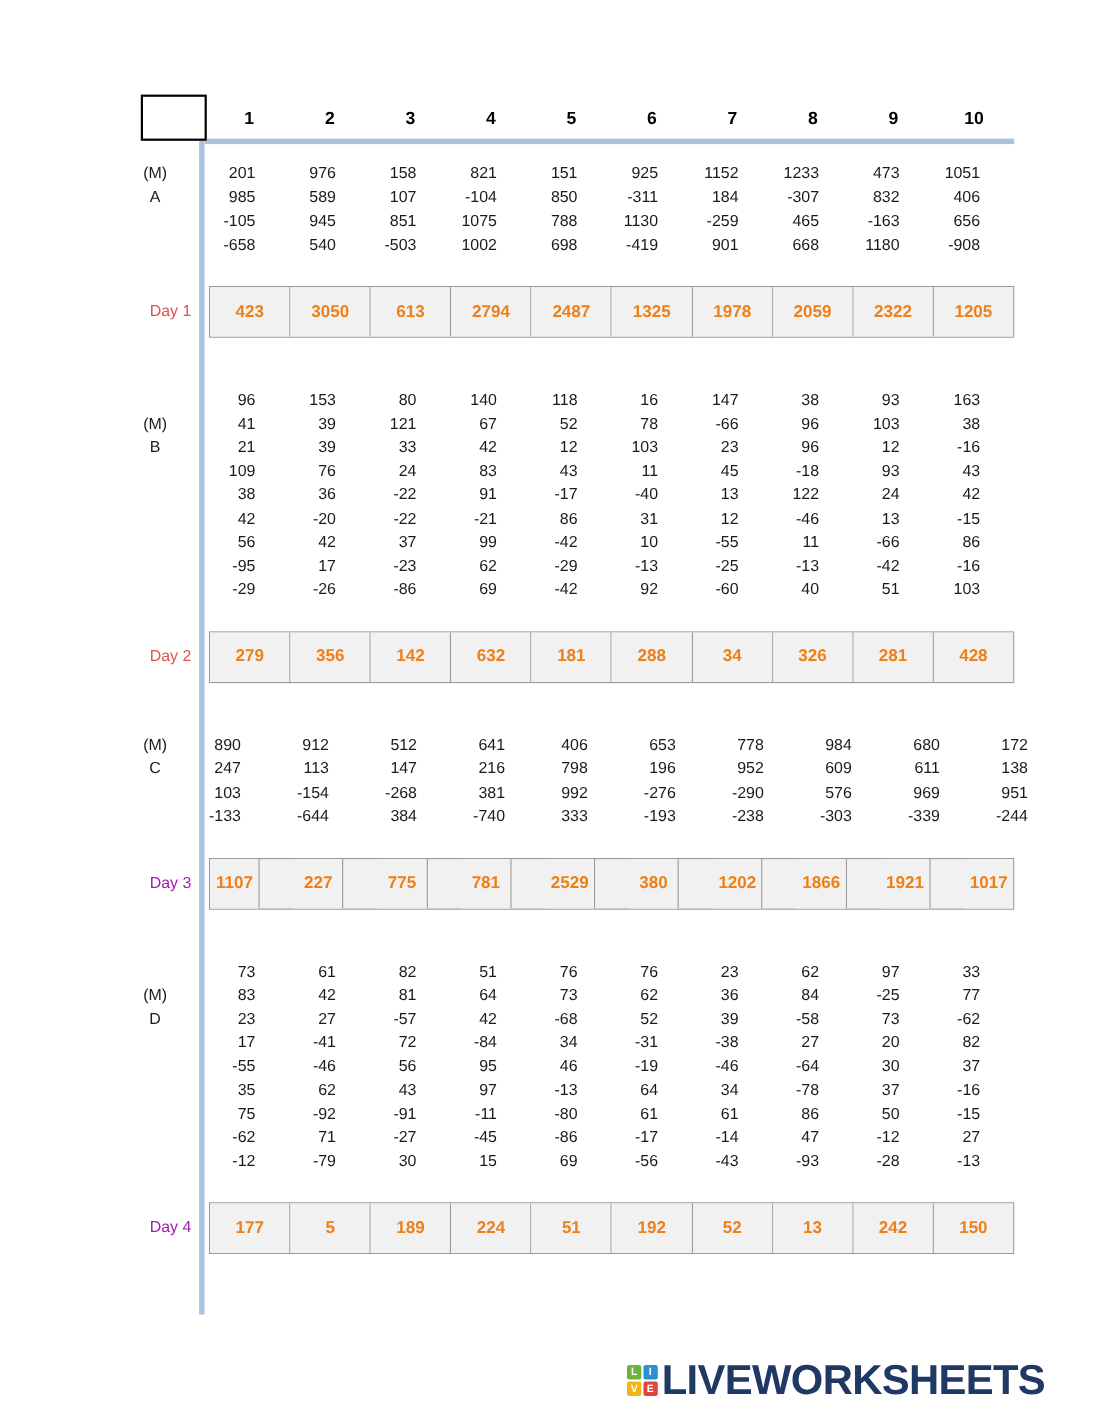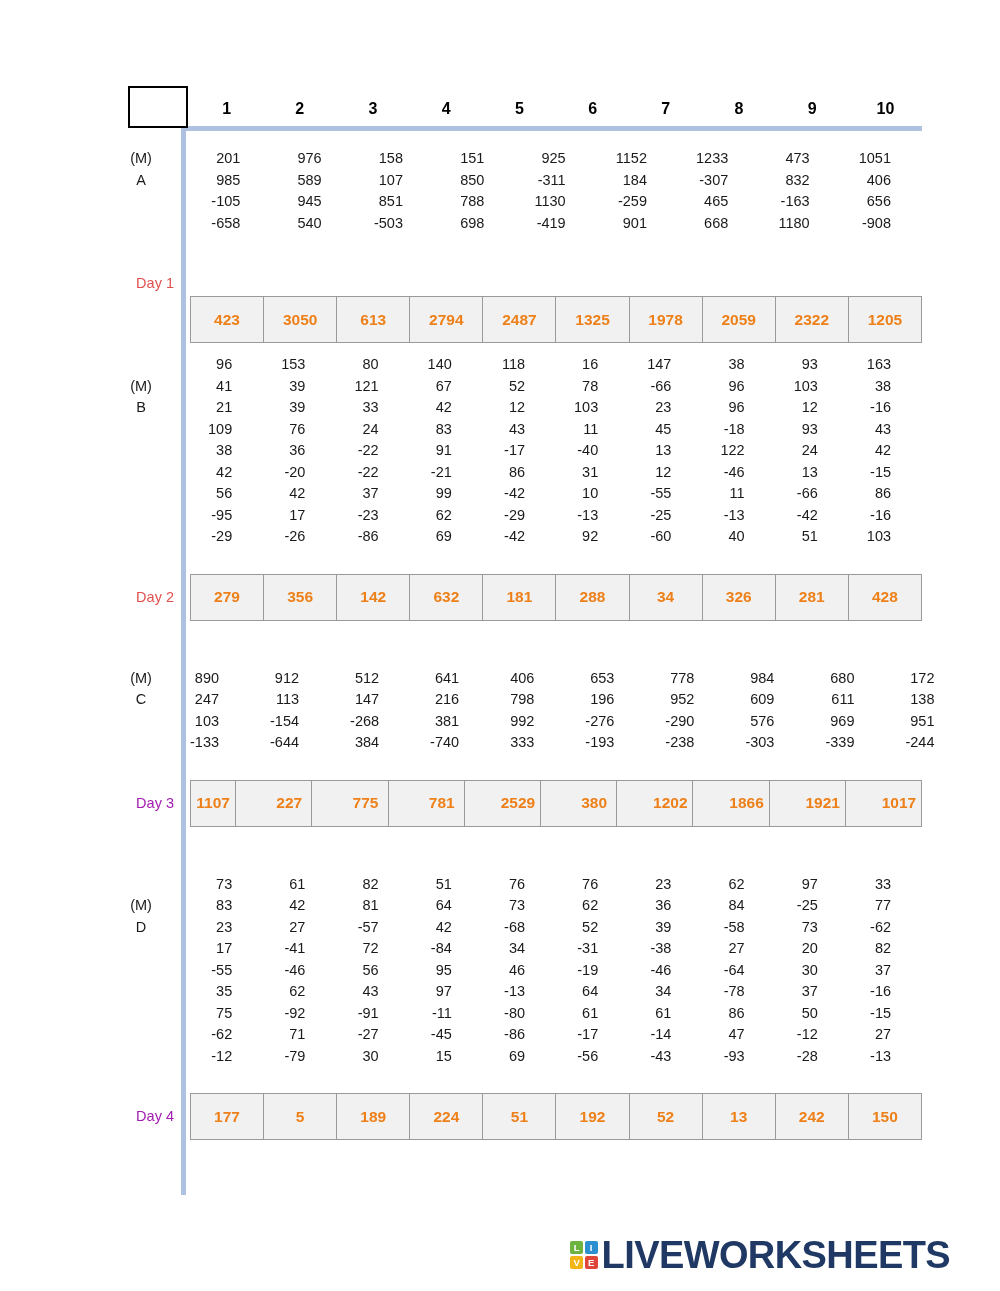--- a/index.html
+++ b/index.html
@@ -208,20 +208,26 @@
           <div class="gcell">945</div>
           <div class="gcell">540</div>
         </div>
         <div class="gcol">
           <div class="gcell">158</div>
           <div class="gcell">107</div>
           <div class="gcell">851</div>
           <div class="gcell">-503</div>
         </div>
         <div class="gcol">
+          <div class="gcell">821</div>
+          <div class="gcell">-104</div>
+          <div class="gcell">1075</div>
+          <div class="gcell">1002</div>
+        </div>
+        <div class="gcol">
           <div class="gcell">151</div>
           <div class="gcell">850</div>
           <div class="gcell">788</div>
           <div class="gcell">698</div>
         </div>
         <div class="gcol">
           <div class="gcell">925</div>
           <div class="gcell">-311</div>
           <div class="gcell">1130</div>
           <div class="gcell">-419</div>
@@ -245,21 +251,21 @@
           <div class="gcell">1180</div>
         </div>
         <div class="gcol">
           <div class="gcell">1051</div>
           <div class="gcell">406</div>
           <div class="gcell">656</div>
           <div class="gcell">-908</div>
         </div>
       </div>
       <div class="day-label day-red" style="top: 260px;">Day 1</div>
-      <div class="answer-row" style="top: 260px; margin-top: 36px;">
+      <div class="answer-row" style="top: 260px;">
         <div class="answer-cell">423</div>
         <div class="answer-cell">3050</div>
         <div class="answer-cell">613</div>
         <div class="answer-cell">2794</div>
         <div class="answer-cell">2487</div>
         <div class="answer-cell">1325</div>
         <div class="answer-cell">1978</div>
         <div class="answer-cell">2059</div>
         <div class="answer-cell">2322</div>
         <div class="answer-cell">1205</div>

